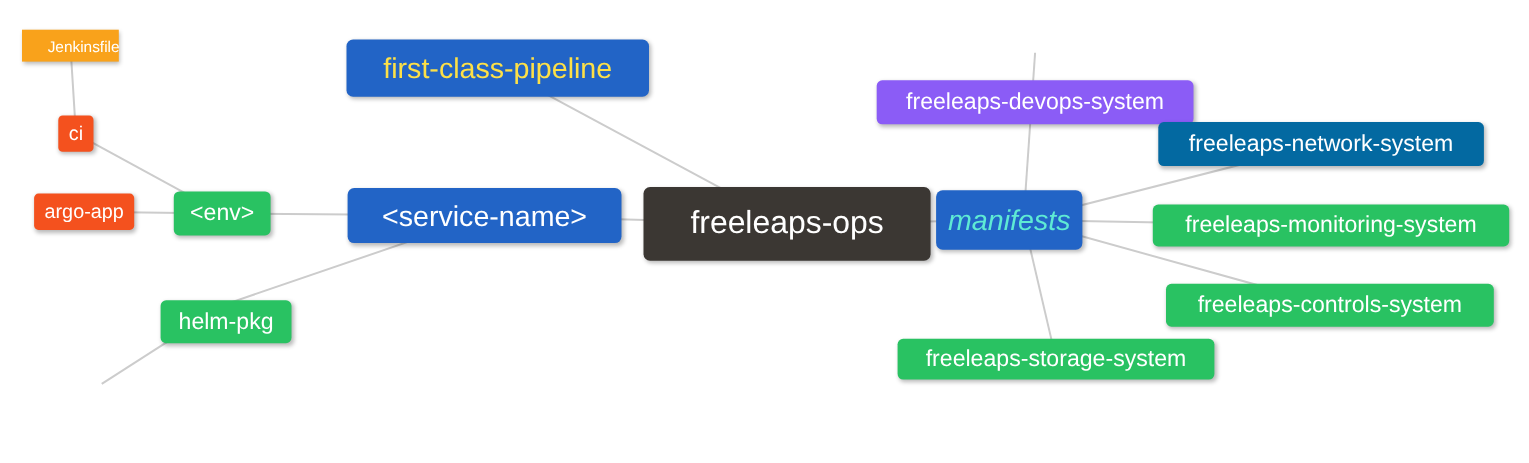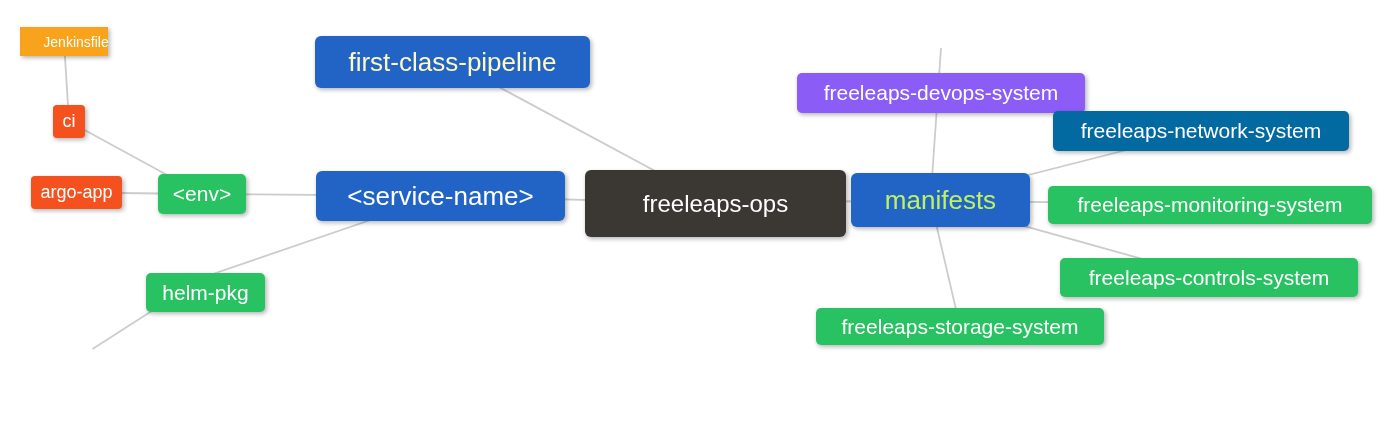--- a/index.html
+++ b/index.html
@@ -27,21 +27,21 @@
     display: flex;
     align-items: center;
     justify-content: center;
     color: #ffffff;
     white-space: nowrap;
     box-sizing: border-box;
     box-shadow: 1.5px 2px 4px rgba(0,0,0,0.28);
     cursor: pointer;
     user-select: none;
   }
-  .node.root   { font-size: 24px; border-radius: 6px; }
+  .node.root   { font-size: 29px; border-radius: 6px; }
   .node.branch { font-size: 26px; border-radius: 6px; }
   .node.leaf   { font-size: 21px; border-radius: 5px; }
   .node.sub    { font-size: 18px; border-radius: 4px; }
   .node.subsub { font-size: 14px; border-radius: 0; padding-left: 24px; }
 </style>
 </head>
 <body>
 
 <div class="canvas" style="width: 1390px; height: 421px;">
   <svg class="edge-layer" width="1390" height="421">
@@ -58,22 +58,22 @@
       <line x1="930.5" y1="200" x2="1201" y2="131" stroke="#cccccc" stroke-width="1.8"></line>
       <line x1="930.5" y1="200" x2="1210" y2="205" stroke="#cccccc" stroke-width="1.8"></line>
       <line x1="930.5" y1="200" x2="1209" y2="277.5" stroke="#cccccc" stroke-width="1.8"></line>
       <line x1="930.5" y1="200" x2="960" y2="326.5" stroke="#cccccc" stroke-width="1.8"></line>
     </svg>
 <div class="node subsub" style="left: 20px; top: 27px; width: 88px; height: 29px; background: rgb(249, 162, 27); color: rgb(255, 255, 255);">Jenkinsfile</div>
     <div class="node sub" style="left: 53px; top: 105px; width: 32px; height: 33px; background: rgb(244, 81, 30); color: rgb(255, 255, 255);">ci</div>
     <div class="node sub" style="left: 31px; top: 176px; width: 91px; height: 33px; background: rgb(244, 81, 30); color: rgb(255, 255, 255);">argo-app</div>
     <div class="node leaf" style="left: 158px; top: 174px; width: 88px; height: 40px; background: rgb(41, 194, 98); color: rgb(255, 255, 255);">&lt;env&gt;</div>
     <div class="node leaf" style="left: 146px; top: 257px; width: 119px; height: 39px; background: rgb(41, 194, 98); color: rgb(255, 255, 255); margin-top: 16px;">helm-pkg</div>
-    <div class="node branch" style="left: 315px; top: 36px; width: 275px; height: 52px; background: rgb(34, 100, 198); color: #fef9c3;">first-class-pipeline</div>
+    <div class="node branch" style="left: 315px; top: 36px; width: 275px; height: 52px; background: rgb(34, 100, 198); color: #fde047;">first-class-pipeline</div>
     <div class="node branch" style="left: 316px; top: 171px; width: 249px; height: 50px; background: rgb(34, 100, 198); color: rgb(255, 255, 255);">&lt;service-name&gt;</div>
     <div class="node root" style="left: 585px; top: 170px; width: 261px; height: 67px; background: rgb(59, 55, 51); color: rgb(255, 255, 255);">freeleaps-ops</div>
-    <div class="node branch" style="left: 851px; top: 173px; width: 179px; height: 54px; background: rgb(34, 100, 198); color: #bef264;">manifests</div>
+    <div class="node branch" style="left: 851px; top: 173px; width: 133px; height: 54px; background: rgb(34, 100, 198); color: #5eead4; font-style: italic;">manifests</div>
     <div class="node leaf" style="left: 797px; top: 28px; width: 288px; height: 40px; background: #8b5cf6; color: rgb(255, 255, 255); margin-top: 45px;">freeleaps-devops-system</div>
     <div class="node leaf" style="left: 1053px; top: 111px; width: 296px; height: 40px; background: #0369a1; color: rgb(255, 255, 255);">freeleaps-network-system</div>
     <div class="node leaf" style="left: 1048px; top: 186px; width: 324px; height: 38px; background: rgb(41, 194, 98); color: rgb(255, 255, 255);">freeleaps-monitoring-system</div>
     <div class="node leaf" style="left: 1060px; top: 258px; width: 298px; height: 39px; background: rgb(41, 194, 98); color: rgb(255, 255, 255);">freeleaps-controls-system</div>
     <div class="node leaf" style="left: 816px; top: 308px; width: 288px; height: 37px; background: rgb(41, 194, 98); color: rgb(255, 255, 255);">freeleaps-storage-system</div>
   </div>
 
 </body></html>

